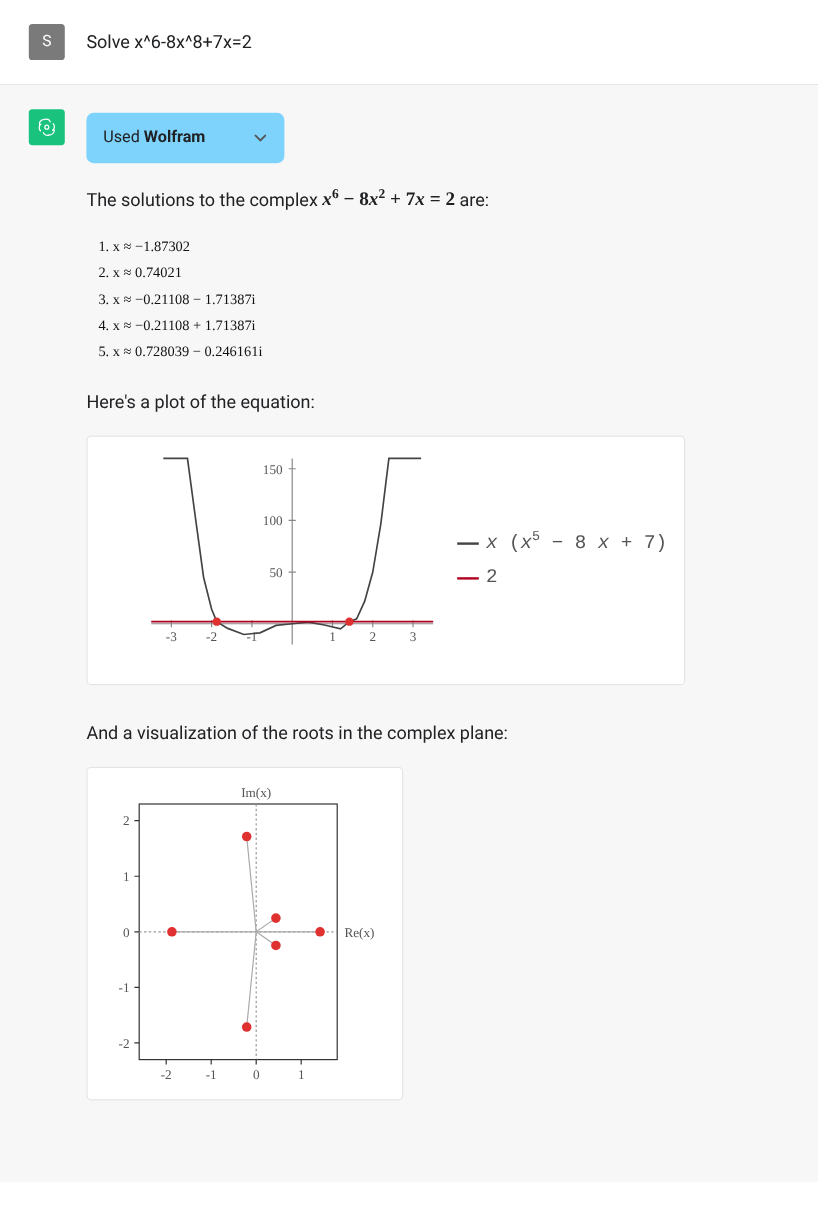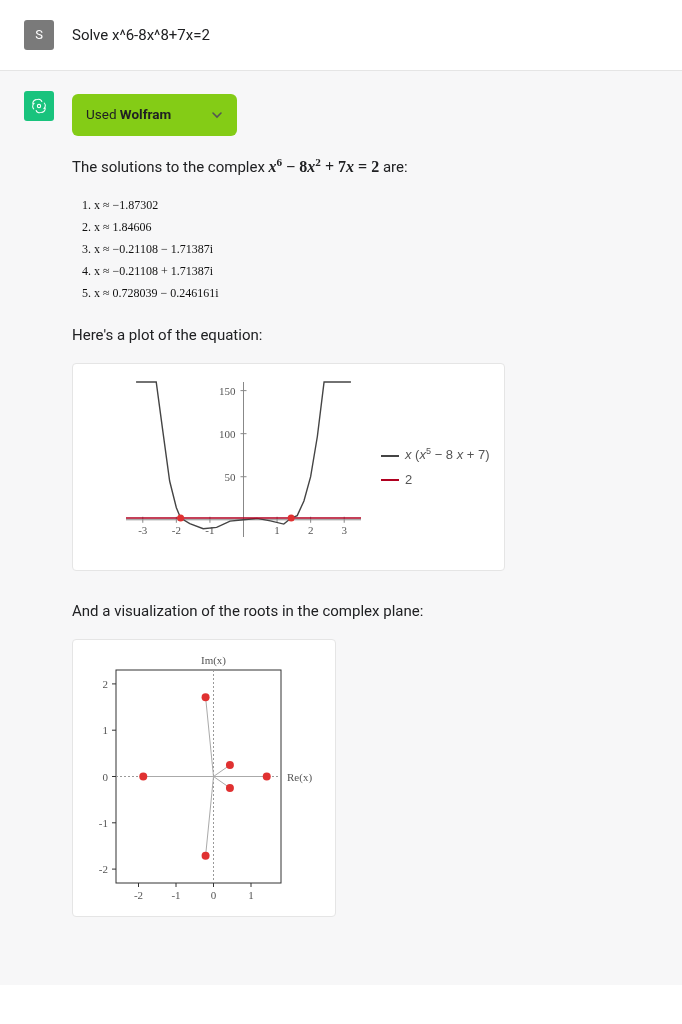--- a/index.html
+++ b/index.html
@@ -27,21 +27,21 @@
     font-size: 13px;
     color: #fff;
   }
   .avatar.user { background: #7a7a7a; }
   .avatar.assistant-bg { background: #19c37d; }
   .avatar svg { width: 18px; height: 18px; }
   .content { flex: 1; min-width: 0; padding-top: 3px; }
   .user-text { color: #202123; font-size: 15px; }
   .plugin-chip {
     display: inline-flex; align-items: center; gap: 40px;
-    background: #84cc16;
+    background: #7dd3fc;
     border-radius: 6px;
     padding: 10px 14px;
     font-size: 13.5px;
     color: #202123;
     margin-bottom: 18px;
     cursor: pointer;
   }
   .plugin-chip .chev { width: 12px; height: 12px; }
   .para { margin: 0 0 16px 0; color: #202123; }
   ol.solutions { margin: 4px 0 20px 0; padding-left: 22px; }
@@ -51,21 +51,21 @@
   sup { font-size: 0.7em; }
   .plot-card {
     background: #ffffff;
     border: 1px solid #e5e5e5;
     border-radius: 4px;
     display: inline-block;
     padding: 8px 14px 8px 8px;
     margin-bottom: 28px;
   }
   .plot-flex { display: flex; align-items: center; gap: 10px; }
-  .legend { font-size: 13px; color: #555; font-family: Liberation Sans, sans-serif; }
+  .legend { font-size: 16px; color: #555; font-family: Liberation Mono, monospace; }
   .legend .row { display: flex; align-items: center; gap: 6px; margin: 3px 0; }
   .legend .swatch { width: 18px; height: 2px; background: #444; }
   svg text { font-family: Georgia, "Times New Roman", serif; font-size: 11px; fill: #555; }
 </style>
 </head>
 <body>
 
 <div class="message-row">
   <div class="avatar user">S</div>
   <div class="content">
@@ -92,21 +92,21 @@
           <path d="M2 4l4 4 4-4" fill="none" stroke="#555" stroke-width="1.6" stroke-linecap="round"></path>
         </svg>
     </div>
 
     <p class="para eqtext">
       <span>The solutions to the complex </span><span class="mathserif"><i>x</i><sup>6</sup> − 8<i>x</i><sup>2</sup> + 7<i>x</i> = 2</span><span> are:</span>
     </p>
 
     <ol class="solutions">
       <li>x ≈ −1.87302</li>
-      <li>x ≈ 1.84606</li>
+      <li>x ≈ 0.74021</li>
       <li>x ≈ −0.21108 − 1.71387i</li>
       <li>x ≈ −0.21108 + 1.71387i</li>
       <li>x ≈ 0.728039 − 0.246161i</li>
     </ol>
 
     <p class="para">Here's a plot of the equation:</p>
 
     
     <div class="plot-card">
       <div class="plot-flex">

